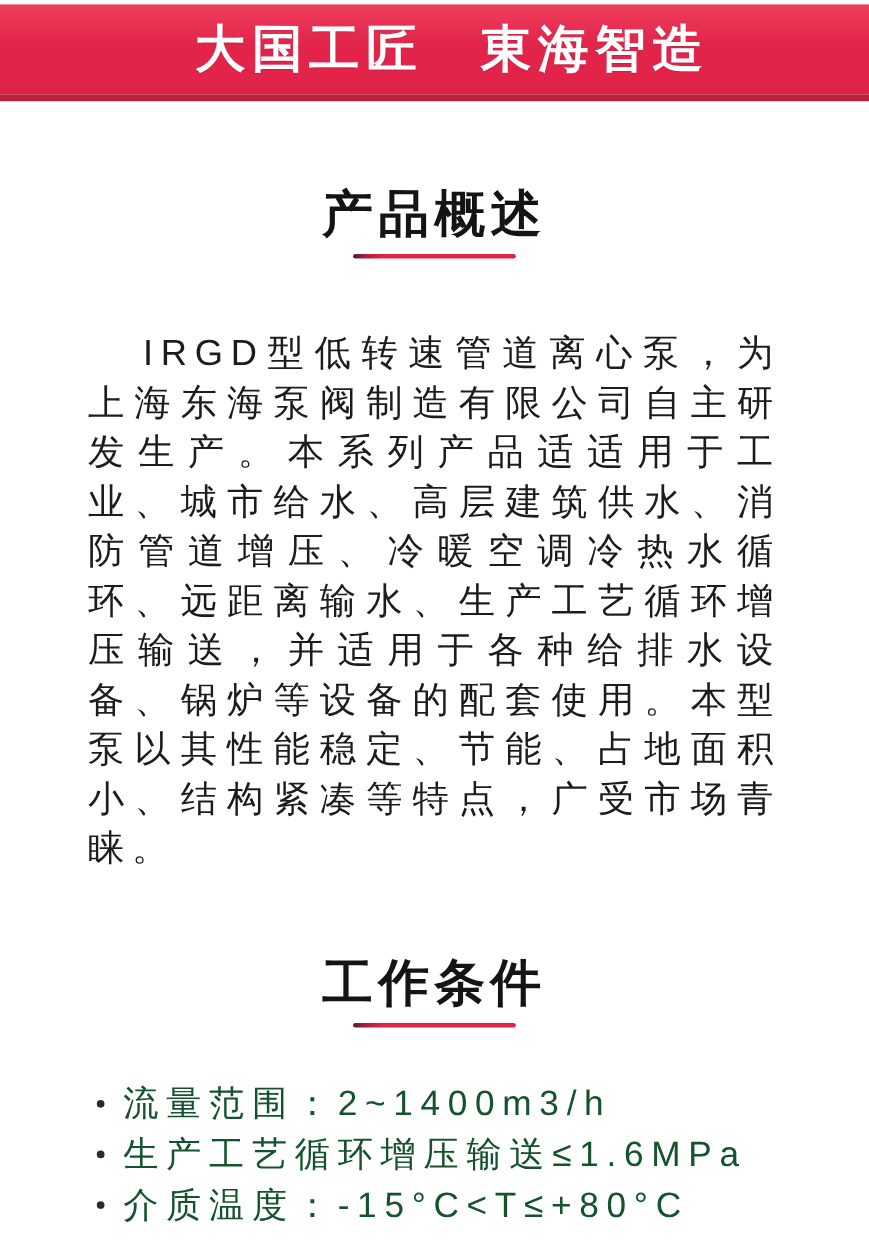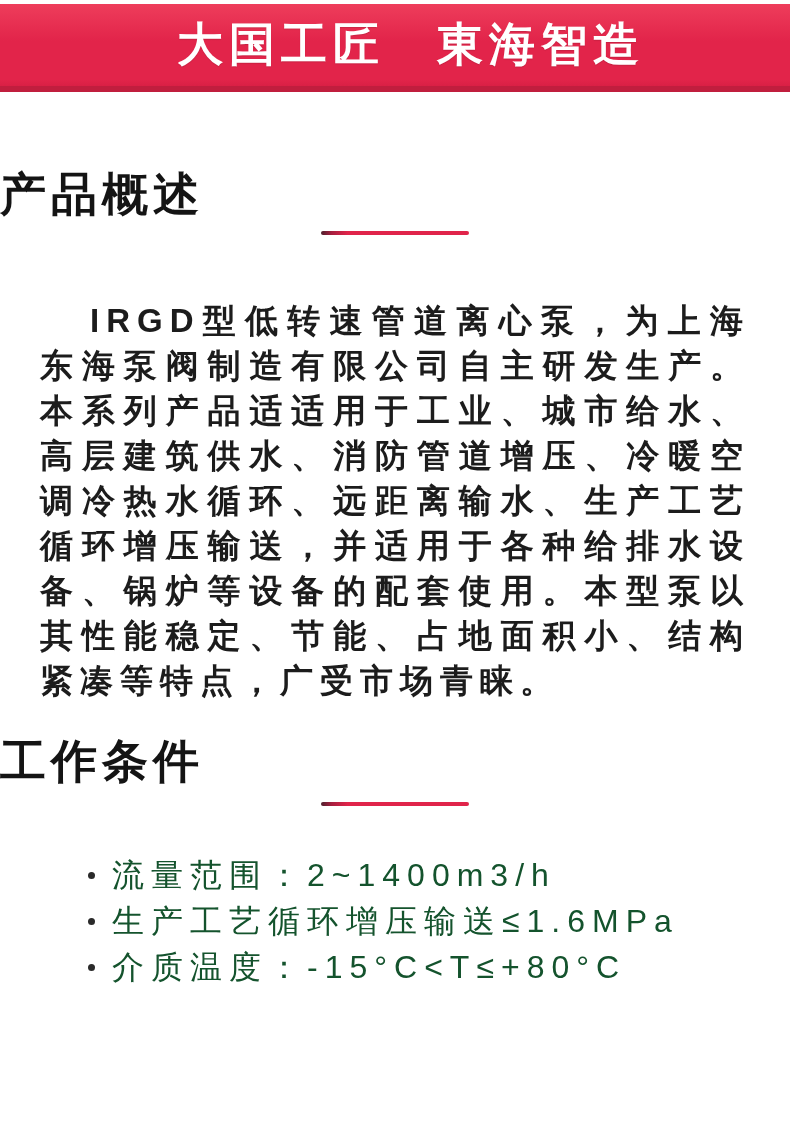--- a/index.html
+++ b/index.html
@@ -39,48 +39,48 @@
     font-weight: bold;
     color: #ffffff;
     letter-spacing: 6px;
     white-space: pre;
     text-shadow: 0 1px 1px rgba(0,0,0,0.12);
   }
 
   
   .sec-title {
     margin: 0;
-    text-align: left;
+    text-align: center;
     font-size: 46px;
     line-height: 52px;
     font-weight: bold;
     color: #141414;
     letter-spacing: 5px;
   }
   #overview .sec-title { margin-top: 76px; }
-  #conditions .sec-title { margin-top: 36px; font-family: Liberation Mono, monospace; }
+  #conditions .sec-title { margin-top: 74px; }
 
   .sec-underline {
     width: 148px;
     height: 4px;
     margin: 11px auto 0;
     border-radius: 2px;
     background: linear-gradient(90deg, #4e1f2c 0%, #a51e3e 7%, #e0244a 18%, #e0244a 100%);
   }
 
   
   .body-text {
-    margin: 63px 40px 0;
+    margin: 63px 80px 0;
     font-size: 33px;
     line-height: 45px;
     letter-spacing: 7px;
     text-align: justify;
     text-indent: 50px;
     color: #1c1c1c;
-    font-weight: bold;
+    font-weight: normal;
   }
 
   
   .cond-list {
     list-style: none;
     margin: 46px 0 0;
     padding: 0 40px 0 86px;
   }
   .cond-list li {
     position: relative;

